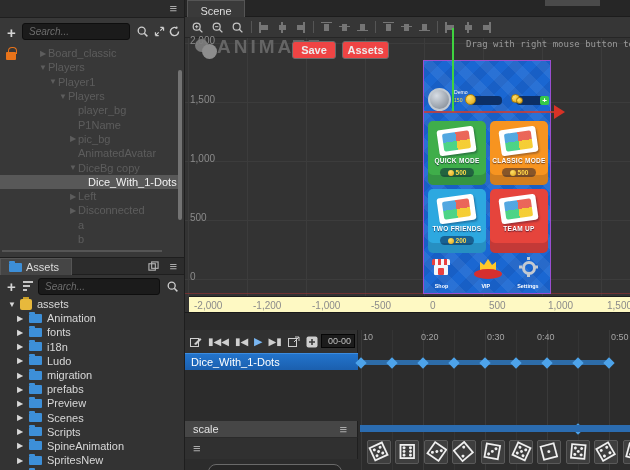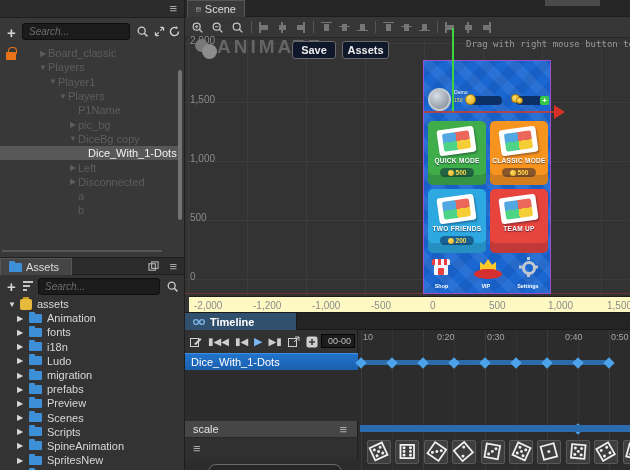--- a/index.html
+++ b/index.html
@@ -50,21 +50,21 @@
   .tb-sep{width:1px;height:12px;background:#555;}
   .ph-ic{width:11px;height:11px;position:relative;opacity:.55;}
   .ph-ic i{position:absolute;background:#aaa;}
   .gl-v{position:absolute;top:38px;width:1px;background:#3c3c3c;}
   .gl-h{position:absolute;left:0;width:445px;height:1px;background:#3c3c3c;}
   .rlabel{position:absolute;color:#8b8b8b;font-size:10px;}
   .hruler{position:absolute;left:4px;top:296px;width:445px;height:16px;background:#fef9c3;border-top:1px solid #1d1d1d;}
   .watermark{position:absolute;left:32px;top:36px;font-size:19px;font-weight:bold;letter-spacing:3px;color:#656565;}
   .wm-circles{position:absolute;left:10px;top:39px;width:26px;height:18px;}
   .wm-circles i{position:absolute;border-radius:50%;background:#7e7e7e;}
-  .scenebtn{position:absolute;height:18px;background:#0f172a;border:1px solid #6a6a6a;border-radius:3px;
+  .scenebtn{position:absolute;height:18px;background:#ef4444;border:1px solid #6a6a6a;border-radius:3px;
     color:#ececec;font-size:11px;font-weight:bold;display:flex;align-items:center;justify-content:center;cursor:default;}
   .hint{position:absolute;left:281px;top:39px;width:164px;font-family:"DejaVu Sans Mono",monospace;font-size:9px;color:#9a9a9a;white-space:nowrap;overflow:hidden;}
   .gizmo-green{position:absolute;left:267px;top:28px;width:2px;height:84px;background:#3fd33f;}
   .gizmo-red{position:absolute;left:239px;top:111px;width:130px;height:2px;background:rgba(210,60,45,.8);}
   .gizmo-arrow{position:absolute;left:369px;top:105px;width:0;height:0;border-left:11px solid #d83226;border-top:7px solid transparent;border-bottom:7px solid transparent;}
 
   
   .game{position:absolute;left:238px;top:60px;width:128px;height:234px;border:1px solid #9a4fd0;overflow:hidden;
     background-color:#1a67d2;
     background-image:repeating-linear-gradient(45deg,rgba(255,255,255,.07) 0 10px,transparent 10px 20px),
@@ -169,25 +169,33 @@
         <div class="nt-row dim" style="padding-left: 48px;">
           <span class="arr">▼</span>
           <span>Player1</span>
         </div>
         <div class="nt-row dim" style="padding-left: 58px;">
           <span class="arr">▼</span>
           <span>Players</span>
         </div>
         <div class="nt-row dim" style="padding-left: 68px;">
           <span class="arr"></span>
+          <span>player_bg</span>
+        </div>
+        <div class="nt-row dim" style="padding-left: 68px;">
+          <span class="arr"></span>
           <span>P1Name</span>
         </div>
         <div class="nt-row dim" style="padding-left: 68px;">
           <span class="arr">▶</span>
           <span>pic_bg</span>
+        </div>
+        <div class="nt-row dim" style="padding-left: 68px;">
+          <span class="arr"></span>
+          <span>AnimatedAvatar</span>
         </div>
         <div class="nt-row dim" style="padding-left: 68px;">
           <span class="arr">▼</span>
           <span>DiceBg copy</span>
         </div>
         <div class="nt-row selected" style="padding-left: 78px;">
           <span class="arr"></span>
           <span>Dice_With_1-Dots</span>
         </div>
         <div class="nt-row dim" style="padding-left: 68px;">
@@ -296,21 +304,21 @@
         <div class="as-row" style="padding-left: 17px;">
           <span class="arr arrglyph" style="width:12px;font-size:8px;">▶</span>
           <span class="folder"></span>
           <span>UI_Prefab</span>
         </div>
       </div>
   </section>
 
   <section class="panel" id="scene">
     <div class="tabrow">
-      <div class="ptab" style="left:2px;width:58px;height:17px;background:#3a3a3a;">
+      <div class="ptab" style="left:2px;width:58px;height:17px;background:#3a3a3a;flex-direction:column;">
         <svg class="ic" width="11" height="9" viewBox="0 0 11 9">
           <rect x="0.5" y="0.5" width="10" height="8" fill="#6f6f6f" stroke="#999"></rect>
             <path d="M1 8l3-4 2 2 2-3 2 5z" fill="#4a4a4a"></path>
         </svg>
         <span>Scene</span>
       </div>
       <div class="abs" style="right:30px;top:0;width:55px;height:6px;background:#4a4a4a;"></div>
     </div>
     <div class="toolbar" id="scene-toolbar">
       <svg class="ic" width="13" height="13" viewBox="0 0 16 16">
@@ -498,43 +506,34 @@
         <div class="rlabel" style="left: 123px; top: 3px;">-1,000</div>
         <div class="rlabel" style="left: 182px; top: 3px;">-500</div>
         <div class="rlabel" style="left: 241px; top: 3px;">0</div>
         <div class="rlabel" style="left: 300px; top: 3px;">500</div>
         <div class="rlabel" style="left: 359px; top: 3px;">1,000</div>
         <div class="rlabel" style="left: 418px; top: 3px;">1,500</div>
       </div>
   </section>
 
   <section class="panel" id="timeline">
-    <div class="tabrow">
-      <div class="tl-tab">
-        <svg class="ic" width="12" height="10" viewBox="0 0 12 10">
-          <circle cx="3" cy="5" r="2.4" fill="none" stroke="#7fb4e8" stroke-width="1.4"></circle>
-          <circle cx="9" cy="5" r="2.4" fill="none" stroke="#7fb4e8" stroke-width="1.4"></circle>
-        </svg>
-        <span>Timeline</span>
-      </div>
-    </div>
     <div id="tl-grid">
         <div class="tl-gl" style="left: 176px; background: rgb(58, 58, 58);"></div>
         <div class="tl-gl" style="left: 238px; background: rgb(58, 58, 58);"></div>
         <div class="tl-gl" style="left: 300px; background: rgb(58, 58, 58);"></div>
         <div class="tl-gl" style="left: 362px; background: rgb(58, 58, 58);"></div>
         <div class="tl-gl" style="left: 424px; background: rgb(58, 58, 58);"></div>
         <div class="tl-gl" style="left: 207px; background: rgb(52, 52, 52);"></div>
         <div class="tl-gl" style="left: 269px; background: rgb(52, 52, 52);"></div>
         <div class="tl-gl" style="left: 331px; background: rgb(52, 52, 52);"></div>
         <div class="tl-gl" style="left: 393px; background: rgb(52, 52, 52);"></div>
         <div class="tl-rlabel" style="left: 178px;">10</div>
-        <div class="tl-rlabel" style="left: 252px;">0:20</div>
+        <div class="tl-rlabel" style="left: 236px;">0:20</div>
         <div class="tl-rlabel" style="left: 302px;">0:30</div>
-        <div class="tl-rlabel" style="left: 380px;">0:40</div>
+        <div class="tl-rlabel" style="left: 352px;">0:40</div>
         <div class="tl-rlabel" style="left: 426px;">0:50</div>
       </div>
     <div class="tl-toolbar">
       <svg class="ic" width="12" height="12" viewBox="0 0 12 12">
         <rect x="0.5" y="2.5" width="8" height="8" fill="none" stroke="#cfcfcf"></rect>
           <path d="M4 8l6-6 1.5 1.5L6 9z" fill="#cfcfcf"></path>
       </svg>
       <span class="tl-ic">▮◀◀</span>
       <span class="tl-ic">▮◀</span>
       <span class="tl-ic" style="color:#79b6f2;font-size:11px;">▶</span>

